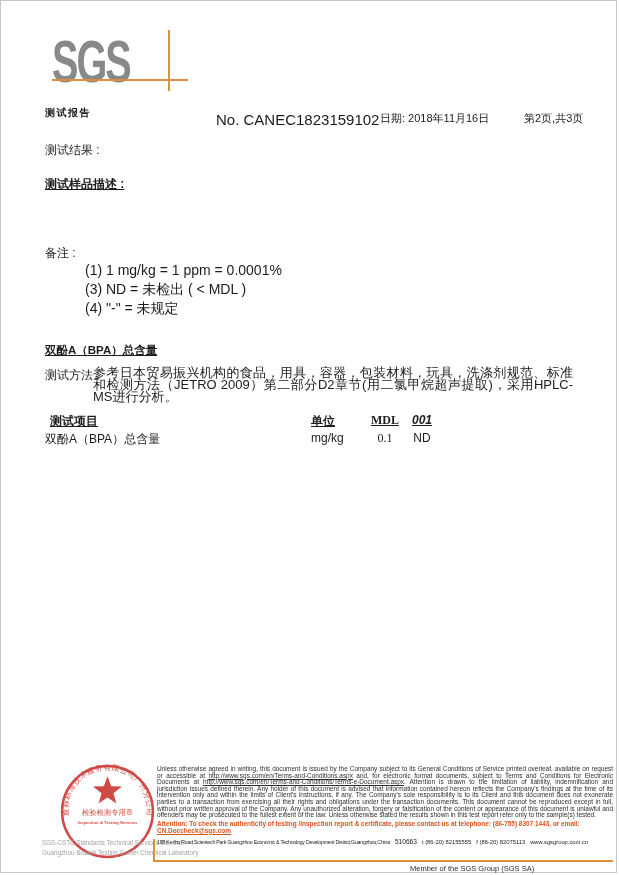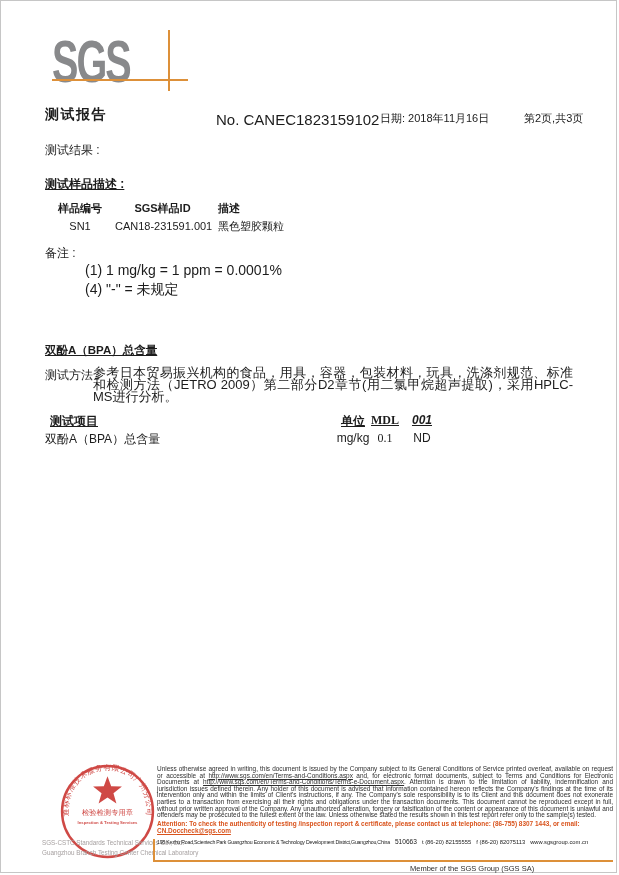--- a/index.html
+++ b/index.html
@@ -8,21 +8,21 @@
     box-shadow: inset 0 0 0 1px #c6c6c6;
     font-family:"Liberation Sans","DejaVu Sans",sans-serif;
     color:#1c1c1c; overflow:hidden;
   }
   .abs{position:absolute;}
   
   .logo{left:52px; top:32px; font-size:60px; line-height:60px; font-weight:bold;
         color:#88898b; letter-spacing:-3px; transform:scaleX(0.66); transform-origin:0 0;}
   .hline1{left:52px; top:79px; width:136px; height:2px; background:#dd9039;}
   .vline1{left:168px; top:30px; width:2px; height:61px; background:#dd9039;}
-  .doc-title{left:45px; top:106px; font-size:14px; font-weight:bold; letter-spacing:1.5px;}
+  .doc-title{left:45px; top:106px; font-size:10px; font-weight:bold; letter-spacing:1.5px;}
   .report-no{left:216px; top:111px; font-size:15px;}
   .date-line{left:380px; top:111px; font-size:11px;}
   .page-line{left:524px; top:111px; font-size:11px;}
   
   .t11{font-size:12px;}
   .bold{font-weight:bold;}
   .und{text-decoration:underline;}
   .results-label{left:45px; top:142px;}
   .sample-heading{left:45px; top:176px;}
   .sample-table{left:45px; top:201px;}
@@ -33,21 +33,21 @@
   .c3{display:inline-block; padding-left:8px;}
   .remarks-label{left:45px; top:245px;}
   .remarks-list{left:85px; top:261px; font-size:14px; line-height:19px;}
   .bpa-heading{left:45px; top:343px; font-size:11.5px;}
   .method-label{left:45px; top:367px;}
   .method-text{left:93px; top:367px; width:480px; font-size:13px; line-height:12px; text-align:justify;}
   .rt-head{top:413px; font-weight:bold;text-align:right;}
   .rt-row{top:431px;}
   .rt-item-h{left:50px;}
   .rt-item{left:45px;}
-  .col-unit{left:330px; width:46px; text-align:center;}
+  .col-unit{left:311px; width:46px; text-align:left;}
   .col-mdl{left:362px; width:46px; text-align:center;font-family:Liberation Serif, serif;}
   .col-res{left:398px; width:48px; text-align:center;}
   .ital{font-style:italic;}
   
   .stamp-svg{left:57px; top:761px; width:101px; height:101px;}
   .company1{left:42px; top:839px; font-size:6.3px; color:#a6a0a0; white-space:nowrap;}
   .company2{left:42px; top:849px; font-size:6.3px; color:#a6a0a0; white-space:nowrap;}
   .foot-col{left:157px; top:766px; width:456px;}
   .disclaimer{margin:0; font-size:6.45px; line-height:6.6px; text-align:justify; color:#2e2e2e;}
   .disclaimer .lnk{text-decoration:underline;}
@@ -76,32 +76,25 @@
   <div class="abs vline1"></div>
 
   <div class="abs doc-title">测试报告</div>
   <div class="abs report-no">No. CANEC1823159102</div>
   <div class="abs date-line">日期: 2018年11月16日</div>
   <div class="abs page-line">第2页,共3页</div>
 
   <div class="abs t11 results-label">测试结果 :</div>
 
   <div class="abs t11 bold und sample-heading">测试样品描述 :</div>
-  <div class="abs sample-table">
-    <div class="srow shead">
-      <span class="c1">样品编号</span><span class="c2">SGS样品ID</span><span class="c3">描述</span>
-    </div>
-    <div class="srow">
-      <span class="c1">SN1</span><span class="c2">CAN18-231591.001</span><span class="c3">黑色塑胶颗粒</span>
-    </div>
-  </div>
 
   <div class="abs t11 remarks-label">备注 :</div>
   <div class="abs remarks-list">
     <div>(1) 1 mg/kg = 1 ppm = 0.0001%</div>
+    <div>(3) ND = 未检出 ( &lt; MDL )</div>
     <div>(4) "-" = 未规定</div>
   </div>
 
   <div class="abs bold und bpa-heading">双酚A（BPA）总含量</div>
   <div class="abs t11 method-label">测试方法 :</div>
   <div class="abs method-text">参考日本贸易振兴机构的食品，用具，容器，包装材料，玩具，洗涤剂规范、标准和检测方法（JETRO 2009）第二部分D2章节(用二氯甲烷超声提取)，采用HPLC-MS进行分析。</div>
 
   <div class="abs t11 rt-head rt-item-h und">测试项目</div>
   <div class="abs t11 rt-head col-unit und">单位</div>
   <div class="abs t11 rt-head col-mdl und">MDL</div>

